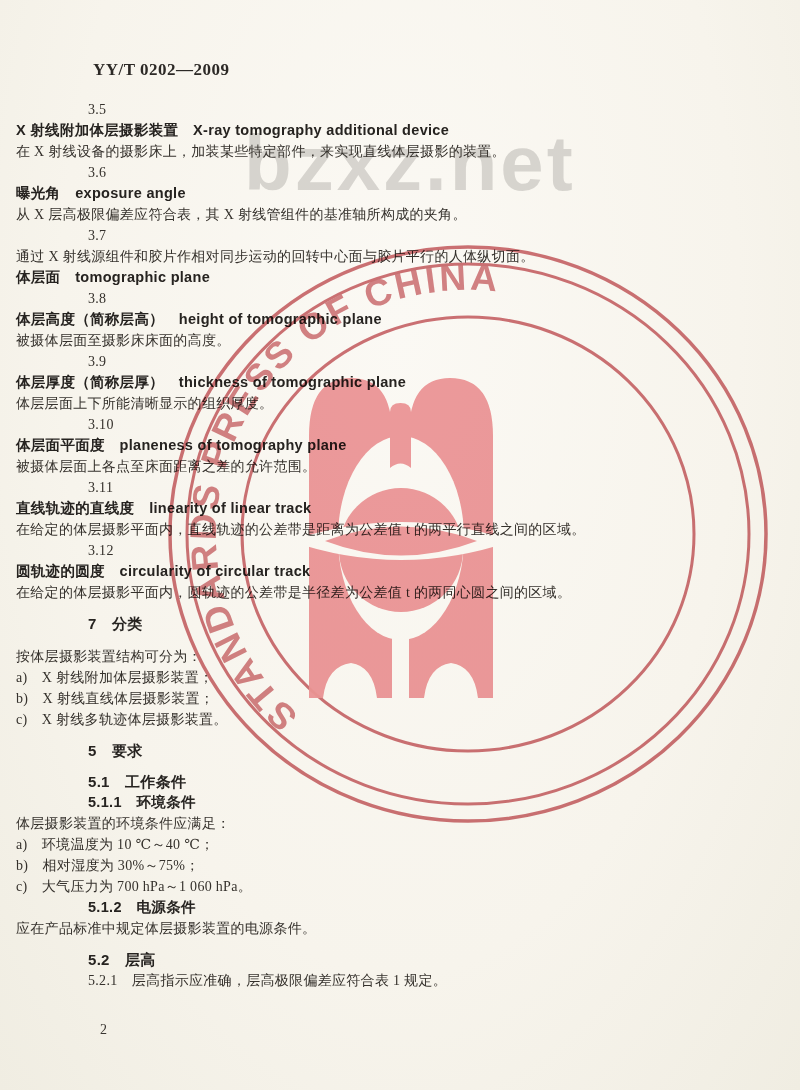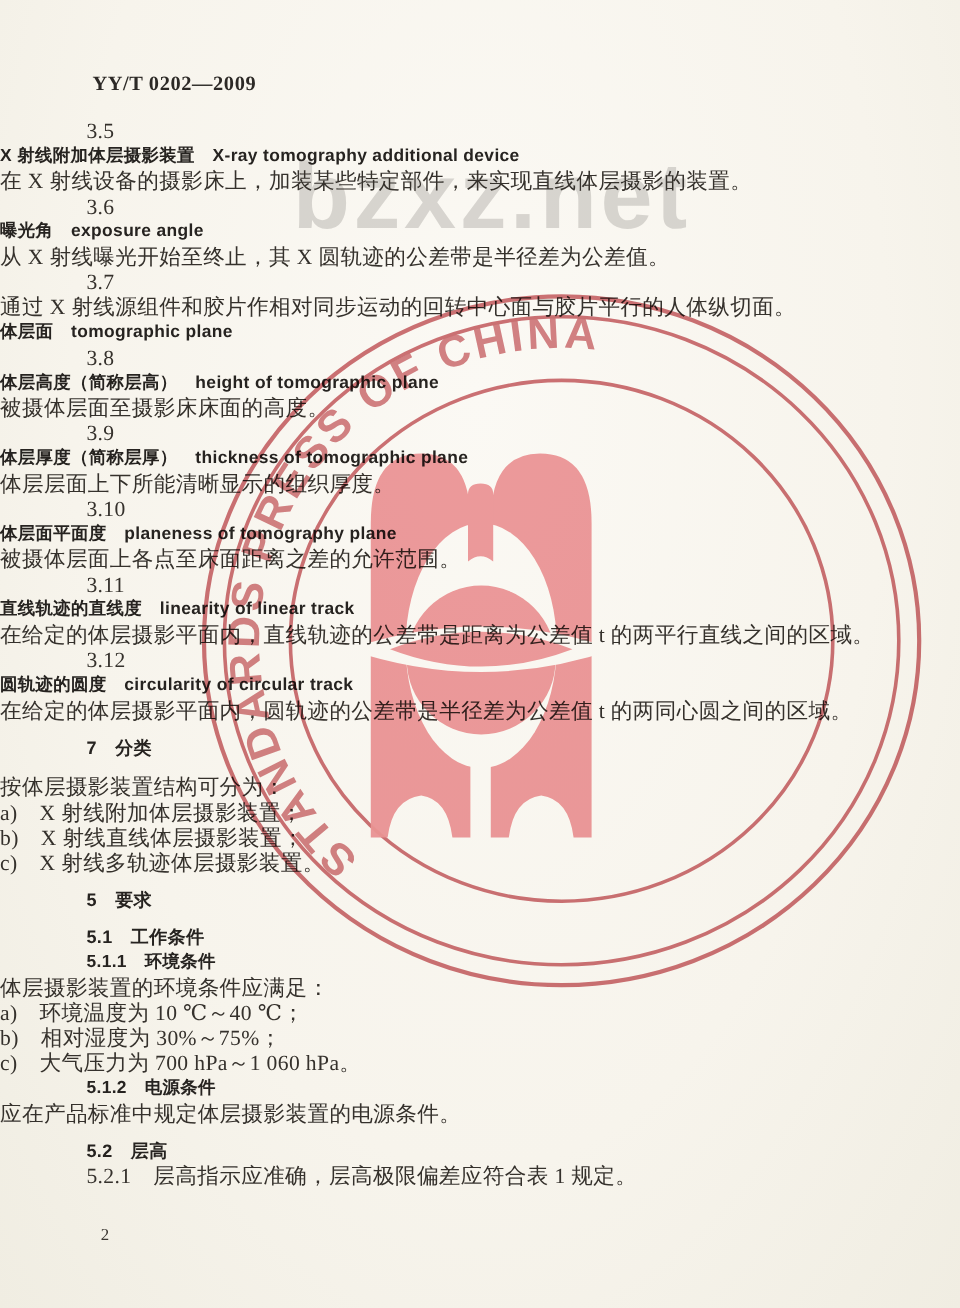--- a/index.html
+++ b/index.html
@@ -13,28 +13,28 @@
     background:radial-gradient(ellipse at 50% 30%, #fbf9f4 0%, #f7f4ec 60%, #f0ede2 100%);
   }
   
   .watermark{
     position:absolute;left:244px;top:118px;z-index:1;
     font-family:"Liberation Sans","DejaVu Sans",sans-serif;
     font-weight:800;font-size:78px;letter-spacing:3px;
     color:#b5b2ad;opacity:.5;white-space:nowrap;
   }
   
-  .doc{position:absolute;inset:0;z-index:2;color:#35312c;}
+  .doc{position:absolute;inset:0;z-index:2;color:#35312c;margin-left:16px;}
   .std-no{
     position:absolute;left:77px;top:60px;
     font-size:17px;font-weight:bold;letter-spacing:.5px;color:#2c2926;
   }
   .lines{position:absolute;left:0;top:99px;right:0;}
   .line{
-    height:21px;line-height:21px;font-size:18px;
+    height:21px;line-height:21px;font-size:14px;
     white-space:pre;letter-spacing:.3px;
   }
   .k-num,.k-h2,.k-h3,.k-bodynum{padding-left:72px;}
   .k-term,.k-body,.k-intro,.k-list{}
   .k-term,.k-h2,.k-h3{
     font-family:"Liberation Sans","DejaVu Sans",sans-serif;
     font-weight:bold;color:#262320;font-size:14.5px;
   }
   .k-h2{margin-top:10px;font-size:15px;}
   .k-intro{margin-top:12px;}
@@ -55,21 +55,21 @@
   <div class="watermark">bzxz.net</div>
 
   <div class="doc">
     <div class="std-no">YY/T 0202—2009</div>
     <div class="lines">
         <div class="line k-num">3.5</div>
         <div class="line k-term">X 射线附加体层摄影装置　X-ray tomography additional device</div>
         <div class="line k-body">在 X 射线设备的摄影床上，加装某些特定部件，来实现直线体层摄影的装置。</div>
         <div class="line k-num">3.6</div>
         <div class="line k-term">曝光角　exposure angle</div>
-        <div class="line k-body">从 X 射线曝光开始至终止，其 X 圆轨迹的公差带是半径差为公差值。</div>
+        <div class="line k-body">从 X 层高极限偏差应符合表，其 X 射线管组件的基准轴所构成的夹角。</div>
         <div class="line k-num">3.7</div>
         <div class="line k-body">通过 X 射线源组件和胶片作相对同步运动的回转中心面与胶片平行的人体纵切面。</div>
         <div class="line k-term">体层面　tomographic plane</div>
         <div class="line k-num">3.8</div>
         <div class="line k-term">体层高度（简称层高）　height of tomographic plane</div>
         <div class="line k-body">被摄体层面至摄影床床面的高度。</div>
         <div class="line k-num">3.9</div>
         <div class="line k-term">体层厚度（简称层厚）　thickness of tomographic plane</div>
         <div class="line k-body">体层层面上下所能清晰显示的组织厚度。</div>
         <div class="line k-num">3.10</div>

